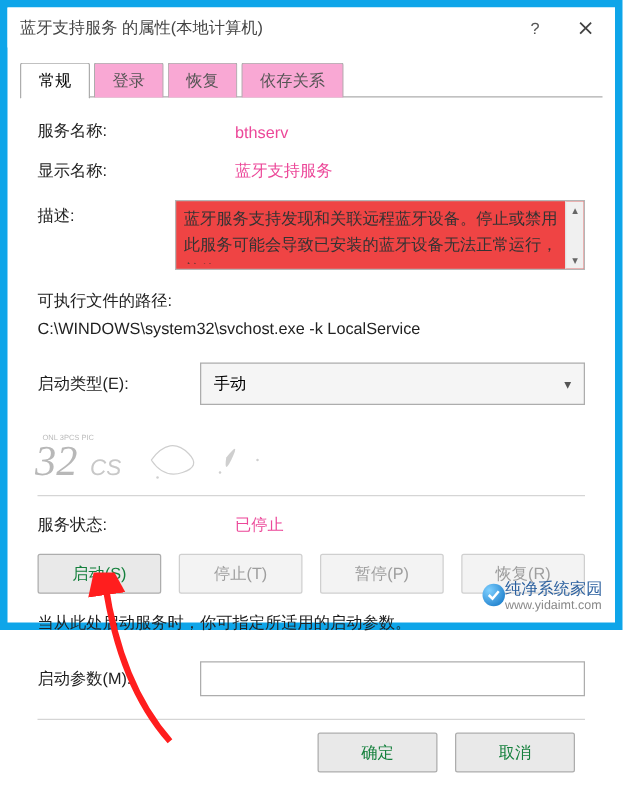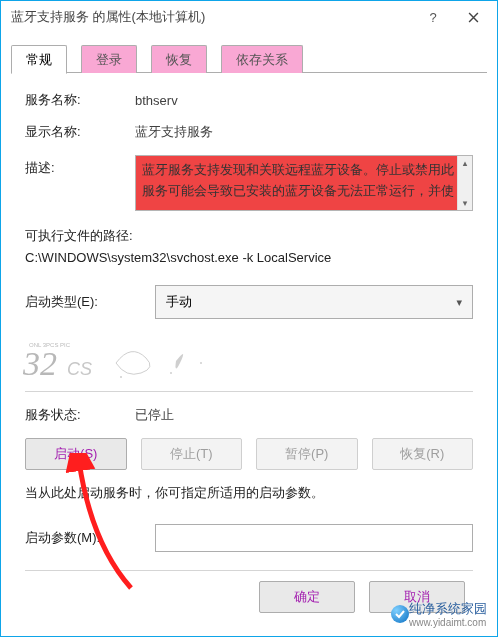--- a/index.html
+++ b/index.html
@@ -8,22 +8,22 @@
     width: 500px;
     height: 637px;
     font-family: "Microsoft YaHei", "Segoe UI", sans-serif;
     font-size: 13px;
     color: #000;
     background: #fff;
     overflow: hidden;
   }
   .window {
     width: 498px;
-    height: 637px;
-    border: 1px solid #0ea5e9;
+    height: 504px;
+    border: 6px solid #0ea5e9;
     background: #fff;
     position: relative;
     box-sizing: border-box;
   }
   .titlebar {
     display: flex;
     align-items: center;
     justify-content: space-between;
     height: 32px;
     padding: 0 4px 0 10px;
@@ -53,21 +53,21 @@
     left: 10px;
     right: 10px;
     bottom: 0;
     border-bottom: 1px solid #adadad;
   }
   .tab {
     padding: 5px 14px 4px 14px;
     border: 1px solid #adadad;
     border-bottom: none;
     background: #fff;
-    margin-right: 15px;
+    margin-right: 4px;
     position: relative;
     z-index: 1;
     font-size: 13px;
     border-top-left-radius: 2px;
     border-top-right-radius: 2px;
   }
   .tab + .tab { margin-left: -1px; }
   .tab.inactive {
     background: #f9a8d4;
     color: #555;
@@ -84,21 +84,21 @@
   .row {
     display: flex;
     align-items: center;
     margin-bottom: 14px;
   }
   .label {
     width: 110px;
     flex: none;
     color: #222;
   }
-  .value { flex: 1; color: #404040; }
+  .value { flex: 1; color: #ec4899; margin-left: 48px; }
   .desc-box {
     flex: 1;
     height: 56px;
     border: 1px solid #b5b5b5;
     padding: 4px 6px;
     font-size: 13px;
     color: #333;
     background: #ef4444;
     overflow: hidden;
     position: relative;
@@ -168,21 +168,21 @@
   }
   .btn {
     flex: 1;
     height: 30px;
     border: 1px solid #adadad;
     background: #e9e9e9;
     display: flex;
     align-items: center;
     justify-content: center;
     font-size: 13px;
-    color: #a21caf;
+    color: #15803d;
     border-radius: 2px;
   }
   .btn.disabled {
     color: #9e9e9e;
     background: #f3f3f3;
     border-color: #cfcfcf;
   }
   .note {
     margin: 8px 0 22px 0;
     font-size: 13px;

